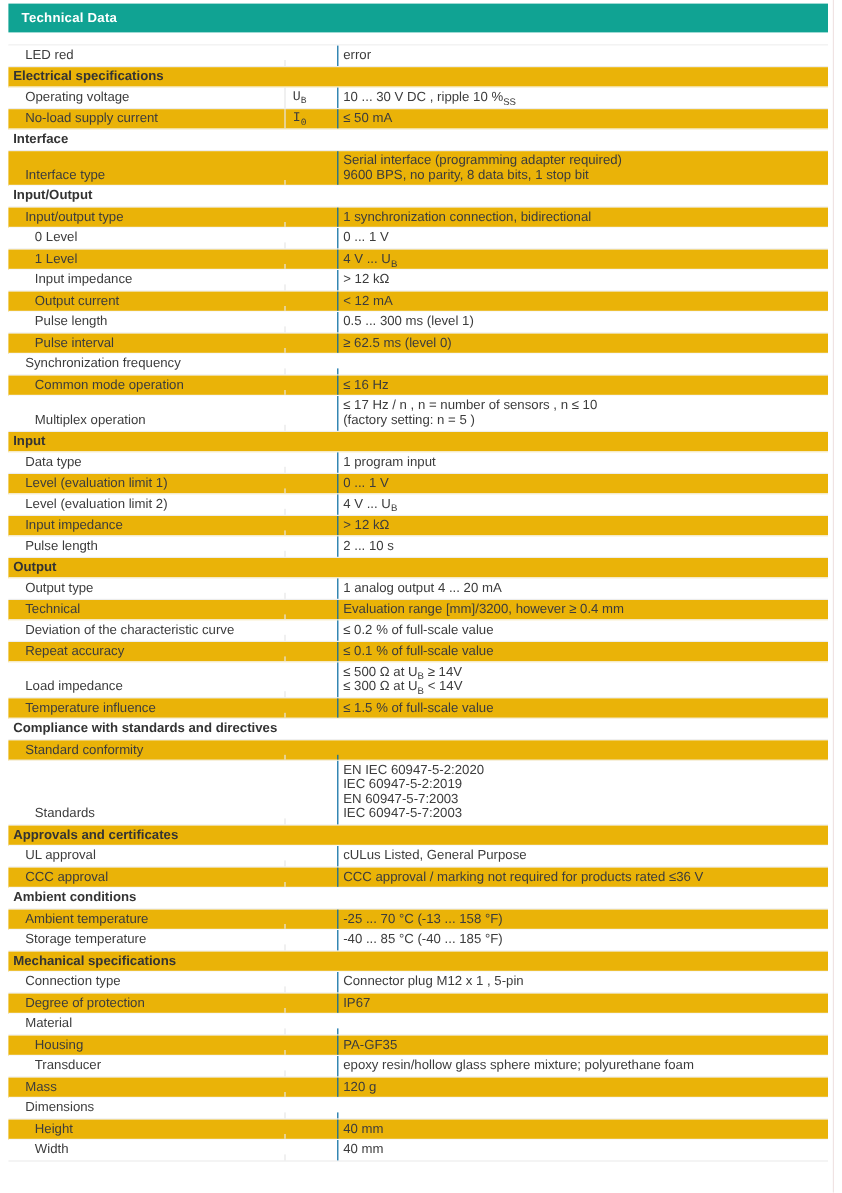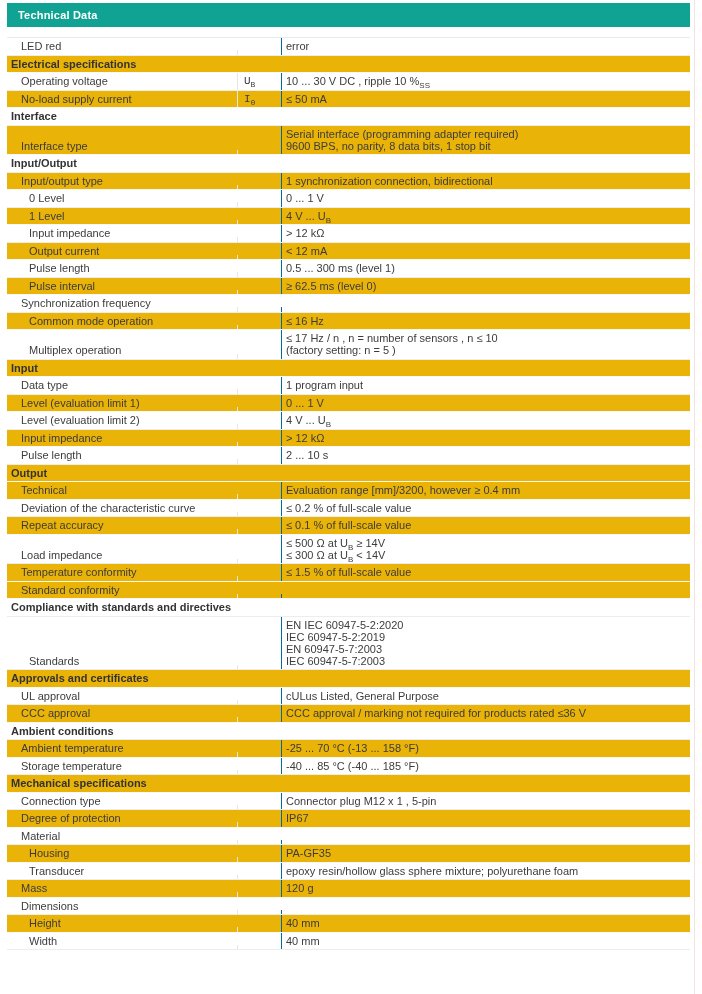--- a/index.html
+++ b/index.html
@@ -185,20 +185,27 @@
     <div class="row">
       <div class="cell label-cell indent-1">Pulse length</div>
       <div class="cell symbol-cell"></div>
       <div class="cell value-cell">
         <span class="value-line">2 ... 10 s</span>
       </div>
     </div>
     <div class="row section stripe">
       <div class="cell">Output</div>
     </div>
+    <div class="row">
+      <div class="cell label-cell indent-1">Output type</div>
+      <div class="cell symbol-cell"></div>
+      <div class="cell value-cell">
+        <span class="value-line">1 analog output 4 ... 20 mA</span>
+      </div>
+    </div>
     <div class="row stripe">
       <div class="cell label-cell indent-1">Technical</div>
       <div class="cell symbol-cell"></div>
       <div class="cell value-cell">
         <span class="value-line">Evaluation range [mm]/3200, however ≥ 0.4 mm</span>
       </div>
     </div>
     <div class="row">
       <div class="cell label-cell indent-1">Deviation of the characteristic curve</div>
       <div class="cell symbol-cell"></div>
@@ -215,33 +222,33 @@
     </div>
     <div class="row">
       <div class="cell label-cell indent-1">Load impedance</div>
       <div class="cell symbol-cell"></div>
       <div class="cell value-cell">
         <span class="value-line">≤ 500 Ω at U<sub>B</sub> ≥ 14V</span>
         <span class="value-line">≤ 300 Ω at U<sub>B</sub>  &lt; 14V</span>
       </div>
     </div>
     <div class="row stripe">
-      <div class="cell label-cell indent-1">Temperature conformity</div>
+      <div class="cell label-cell indent-1">Temperature influence</div>
       <div class="cell symbol-cell"></div>
       <div class="cell value-cell">
         <span class="value-line">≤ 1.5  % of full-scale value</span>
       </div>
-    </div>
-    <div class="row stripe">
-      <div class="cell label-cell indent-1">Standard conformity</div>
-      <div class="cell symbol-cell"></div>
-      <div class="cell value-cell"></div>
     </div>
     <div class="row section">
       <div class="cell">Compliance with standards and directives</div>
+    </div>
+    <div class="row stripe">
+      <div class="cell label-cell indent-1">Standard conformity</div>
+      <div class="cell symbol-cell"></div>
+      <div class="cell value-cell"></div>
     </div>
     <div class="row">
       <div class="cell label-cell indent-2">Standards</div>
       <div class="cell symbol-cell"></div>
       <div class="cell value-cell">
         <span class="value-line">EN IEC 60947-5-2:2020</span>
         <span class="value-line">IEC 60947-5-2:2019</span>
         <span class="value-line">EN 60947-5-7:2003</span>
         <span class="value-line">IEC 60947-5-7:2003</span>
       </div>

